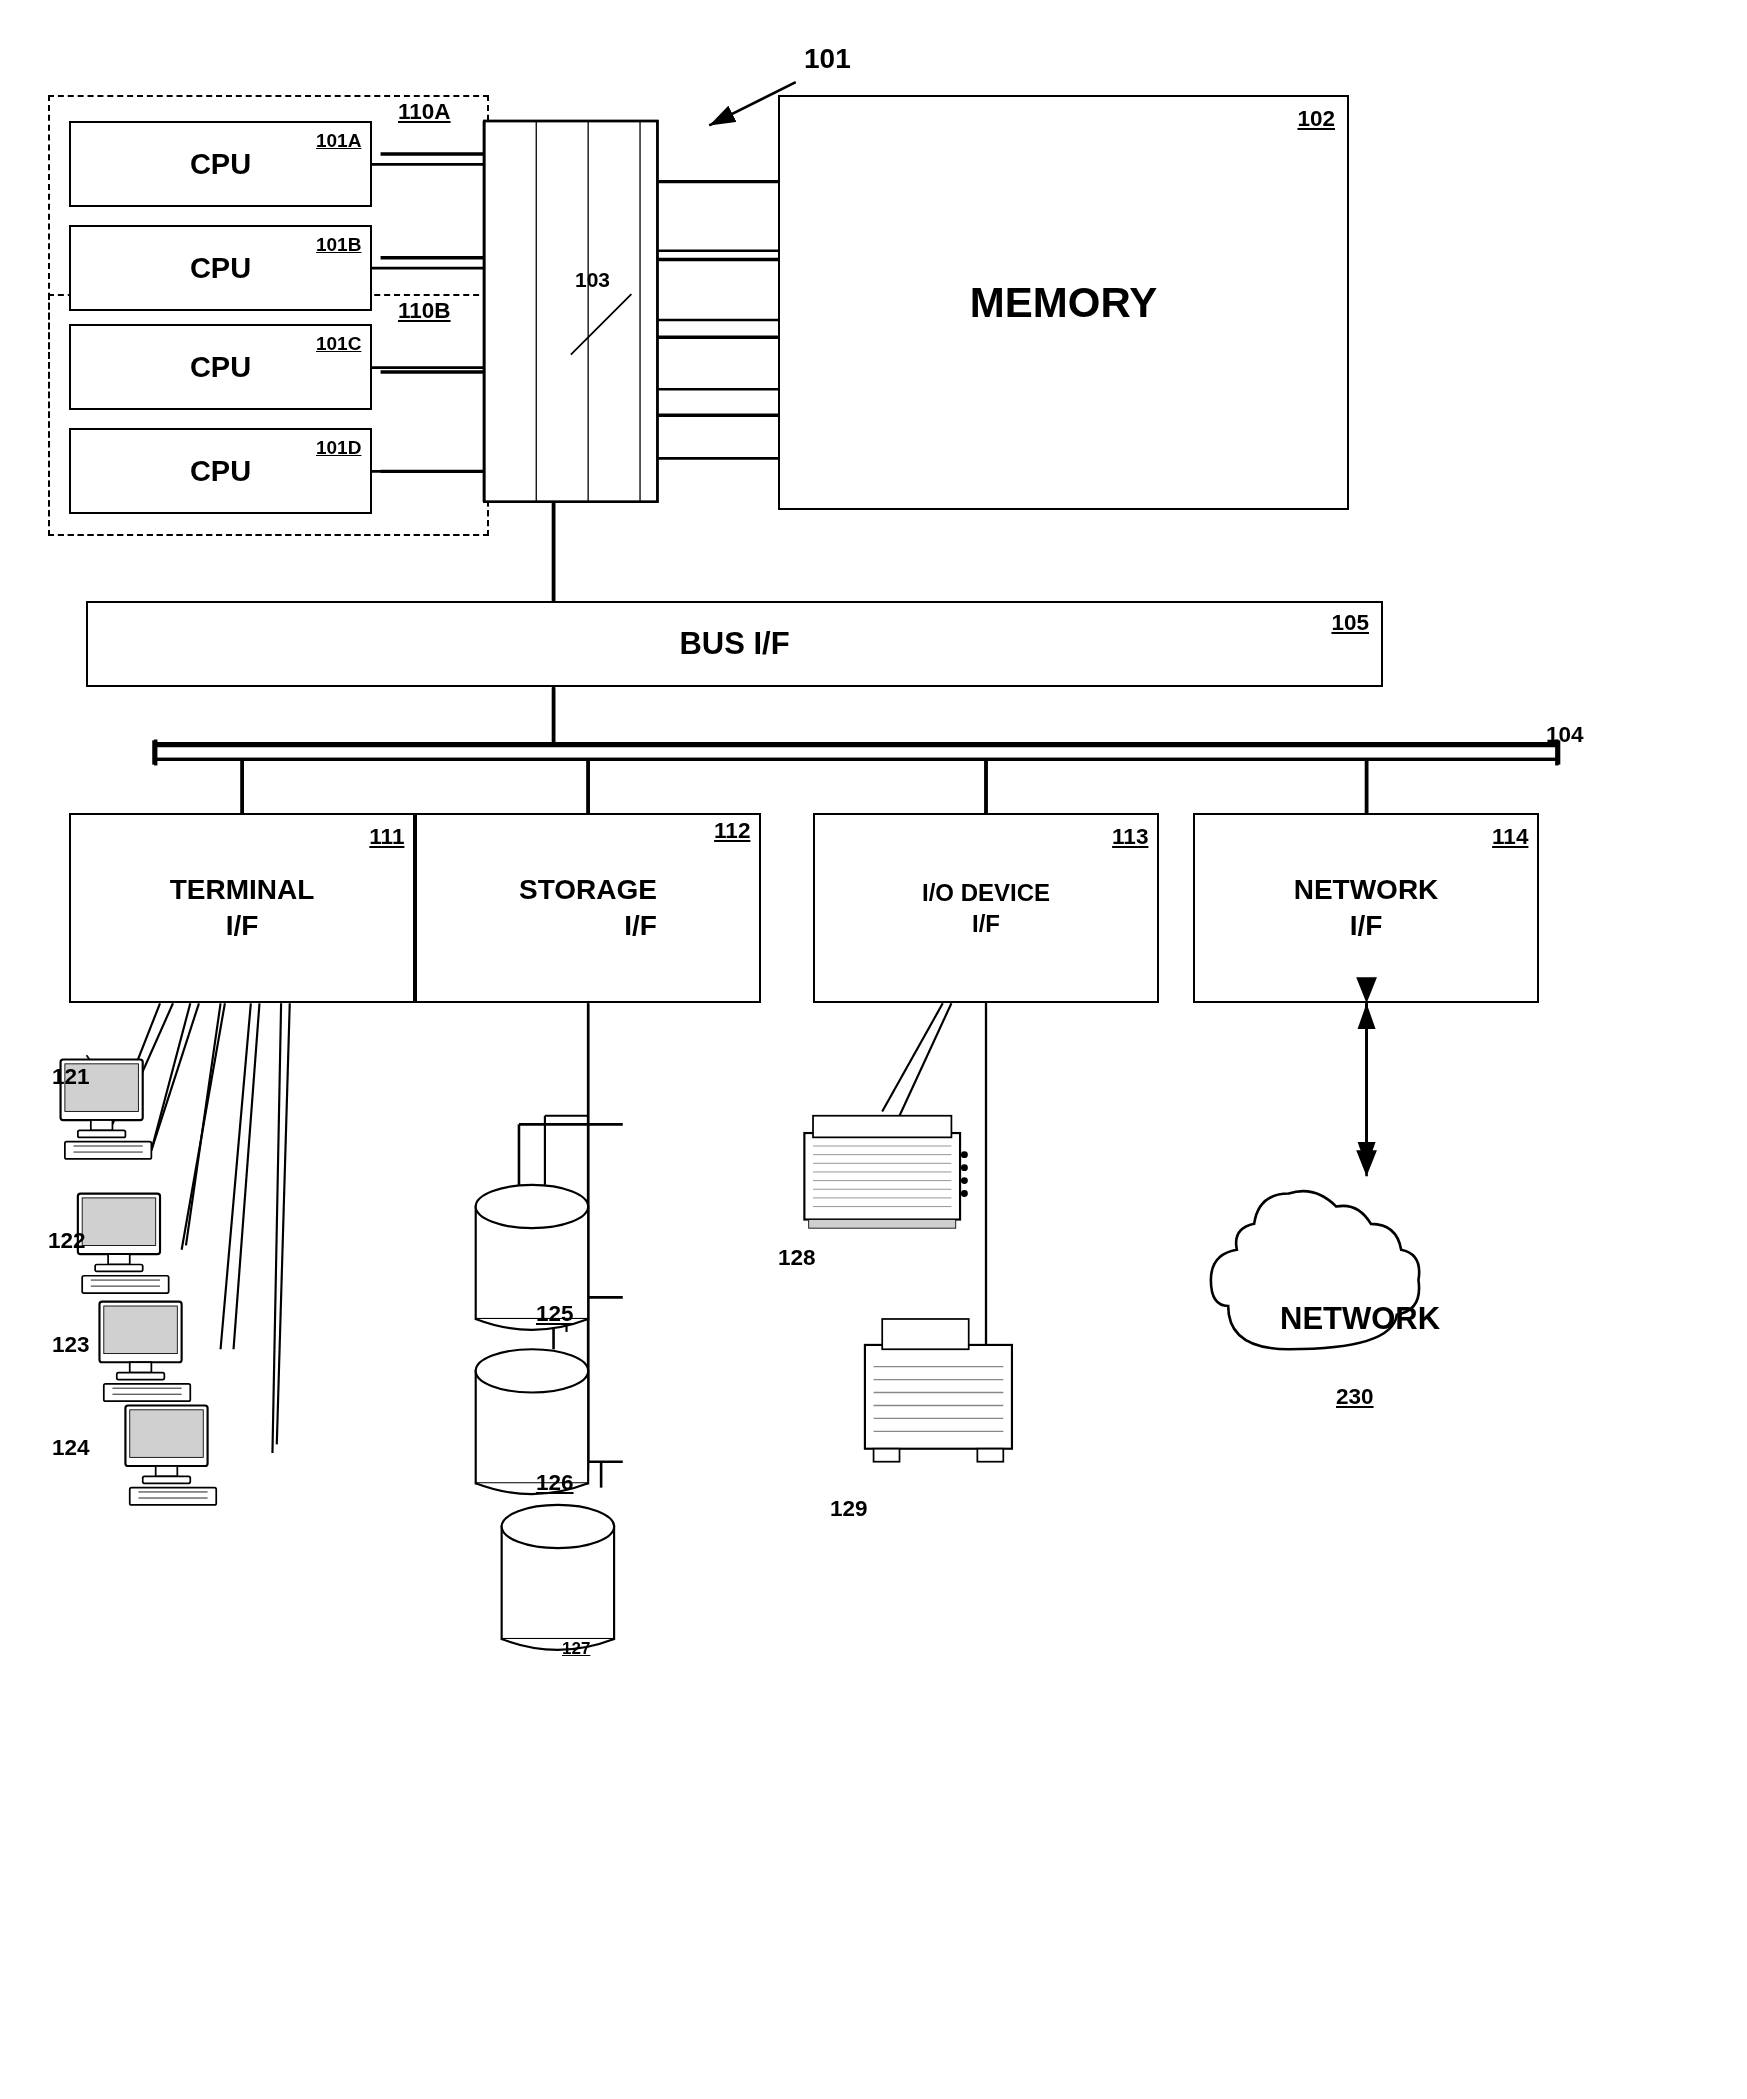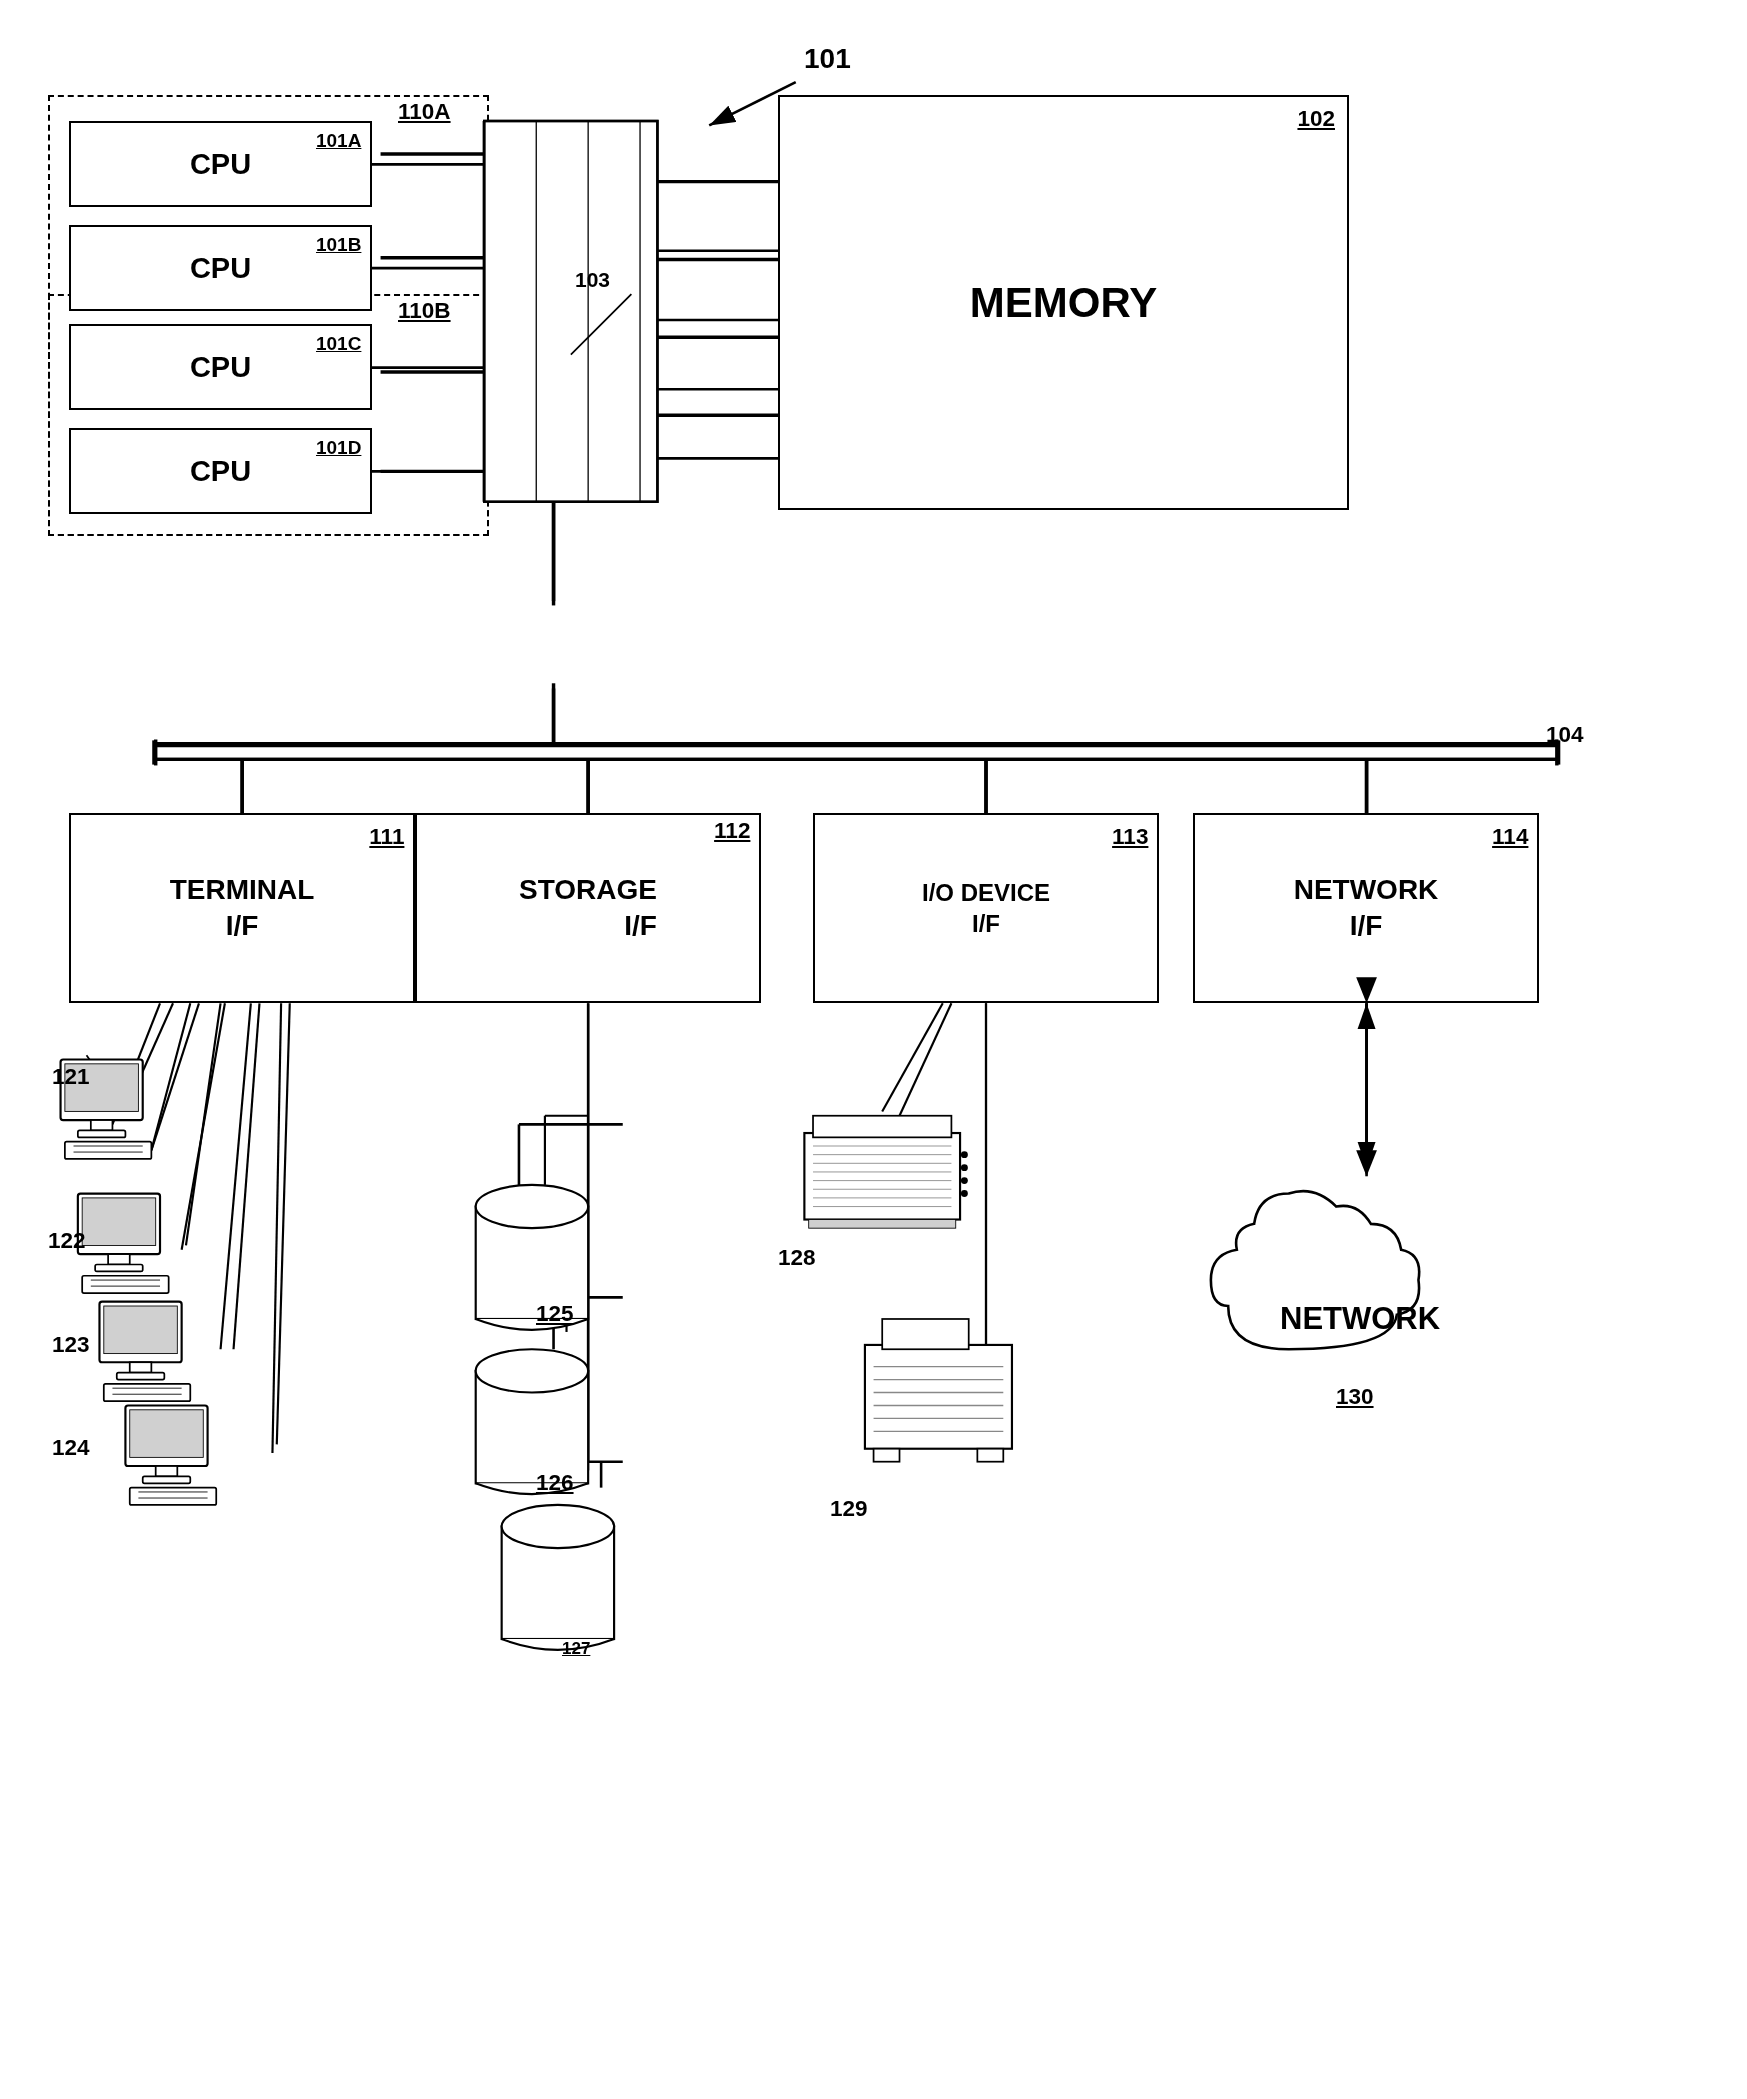--- a/index.html
+++ b/index.html
@@ -167,20 +167,24 @@
     <div class="label label-underline" style="position: absolute; top: 7px; right: 8.6px; font-size: 19px;">101D</div>
   </div>
 
   <div class="box" style="left: 778px; top: 95px; width: 571px; height: 415px; font-size: 42px;">
     <span>MEMORY</span>
     <div class="label label-underline" style="position: absolute; top: 8.6px; right: 12px; font-size: 22.5px;">102</div>
   </div>
 
   <div class="label" style="left: 519px; top: 294px; font-size: 22.5px;">103</div>
 
+  <div class="box" style="left: 86px; top: 601px; width: 1297px; height: 86px; font-size: 31px;">
+    <span>BUS I/F</span>
+    <div class="label label-underline" style="position: absolute; top: 7px; right: 12px; font-size: 22.5px;">105</div>
+  </div>
 
   <div class="label" style="left: 1522px; top: 722px; font-size: 22.5px; margin-left: 24px;">104</div>
 
   <div class="box" style="left: 69px; top: 813px; width: 346px; height: 190px; font-size: 28px; line-height: 1.3;">
     <div style="text-align:center;">
       TERMINAL<br>I/F
     </div>
     <div class="label label-underline" style="position: absolute; top: 7px; right: 8.6px; font-size: 22.5px;">111</div>
   </div>
 
@@ -403,18 +407,18 @@
   <div class="label" style="left: 52px; top: 1332px; font-size: 22.5px;">123</div>
   <div class="label" style="left: 52px; top: 1435px; font-size: 22.5px;">124</div>
 
   <div class="label label-underline" style="left: 536px; top: 1301px; font-size: 22.5px;">125</div>
   <div class="label label-underline" style="left: 536px; top: 1470px; font-size: 22.5px;">126</div>
   <div class="label label-underline" style="left: 562px; top: 1639px; font-size: 17px;">127</div>
 
   <div class="label" style="left: 778px; top: 1245px; font-size: 22.5px;">128</div>
   <div class="label" style="left: 830px; top: 1496px; font-size: 22.5px;">129</div>
 
-  <div class="label label-underline" style="left: 1336px; top: 1384px; font-size: 22.5px;">130</div>
+  <div class="label label-underline" style="left: 1336px; top: 1384px; font-size: 22.5px;">230</div>
 
   <div class="label" style="left: 1280px; top: 1301px; font-size: 31px; font-weight: bold;">NETWORK</div>
 
 </div>
 
 
 </body></html>

